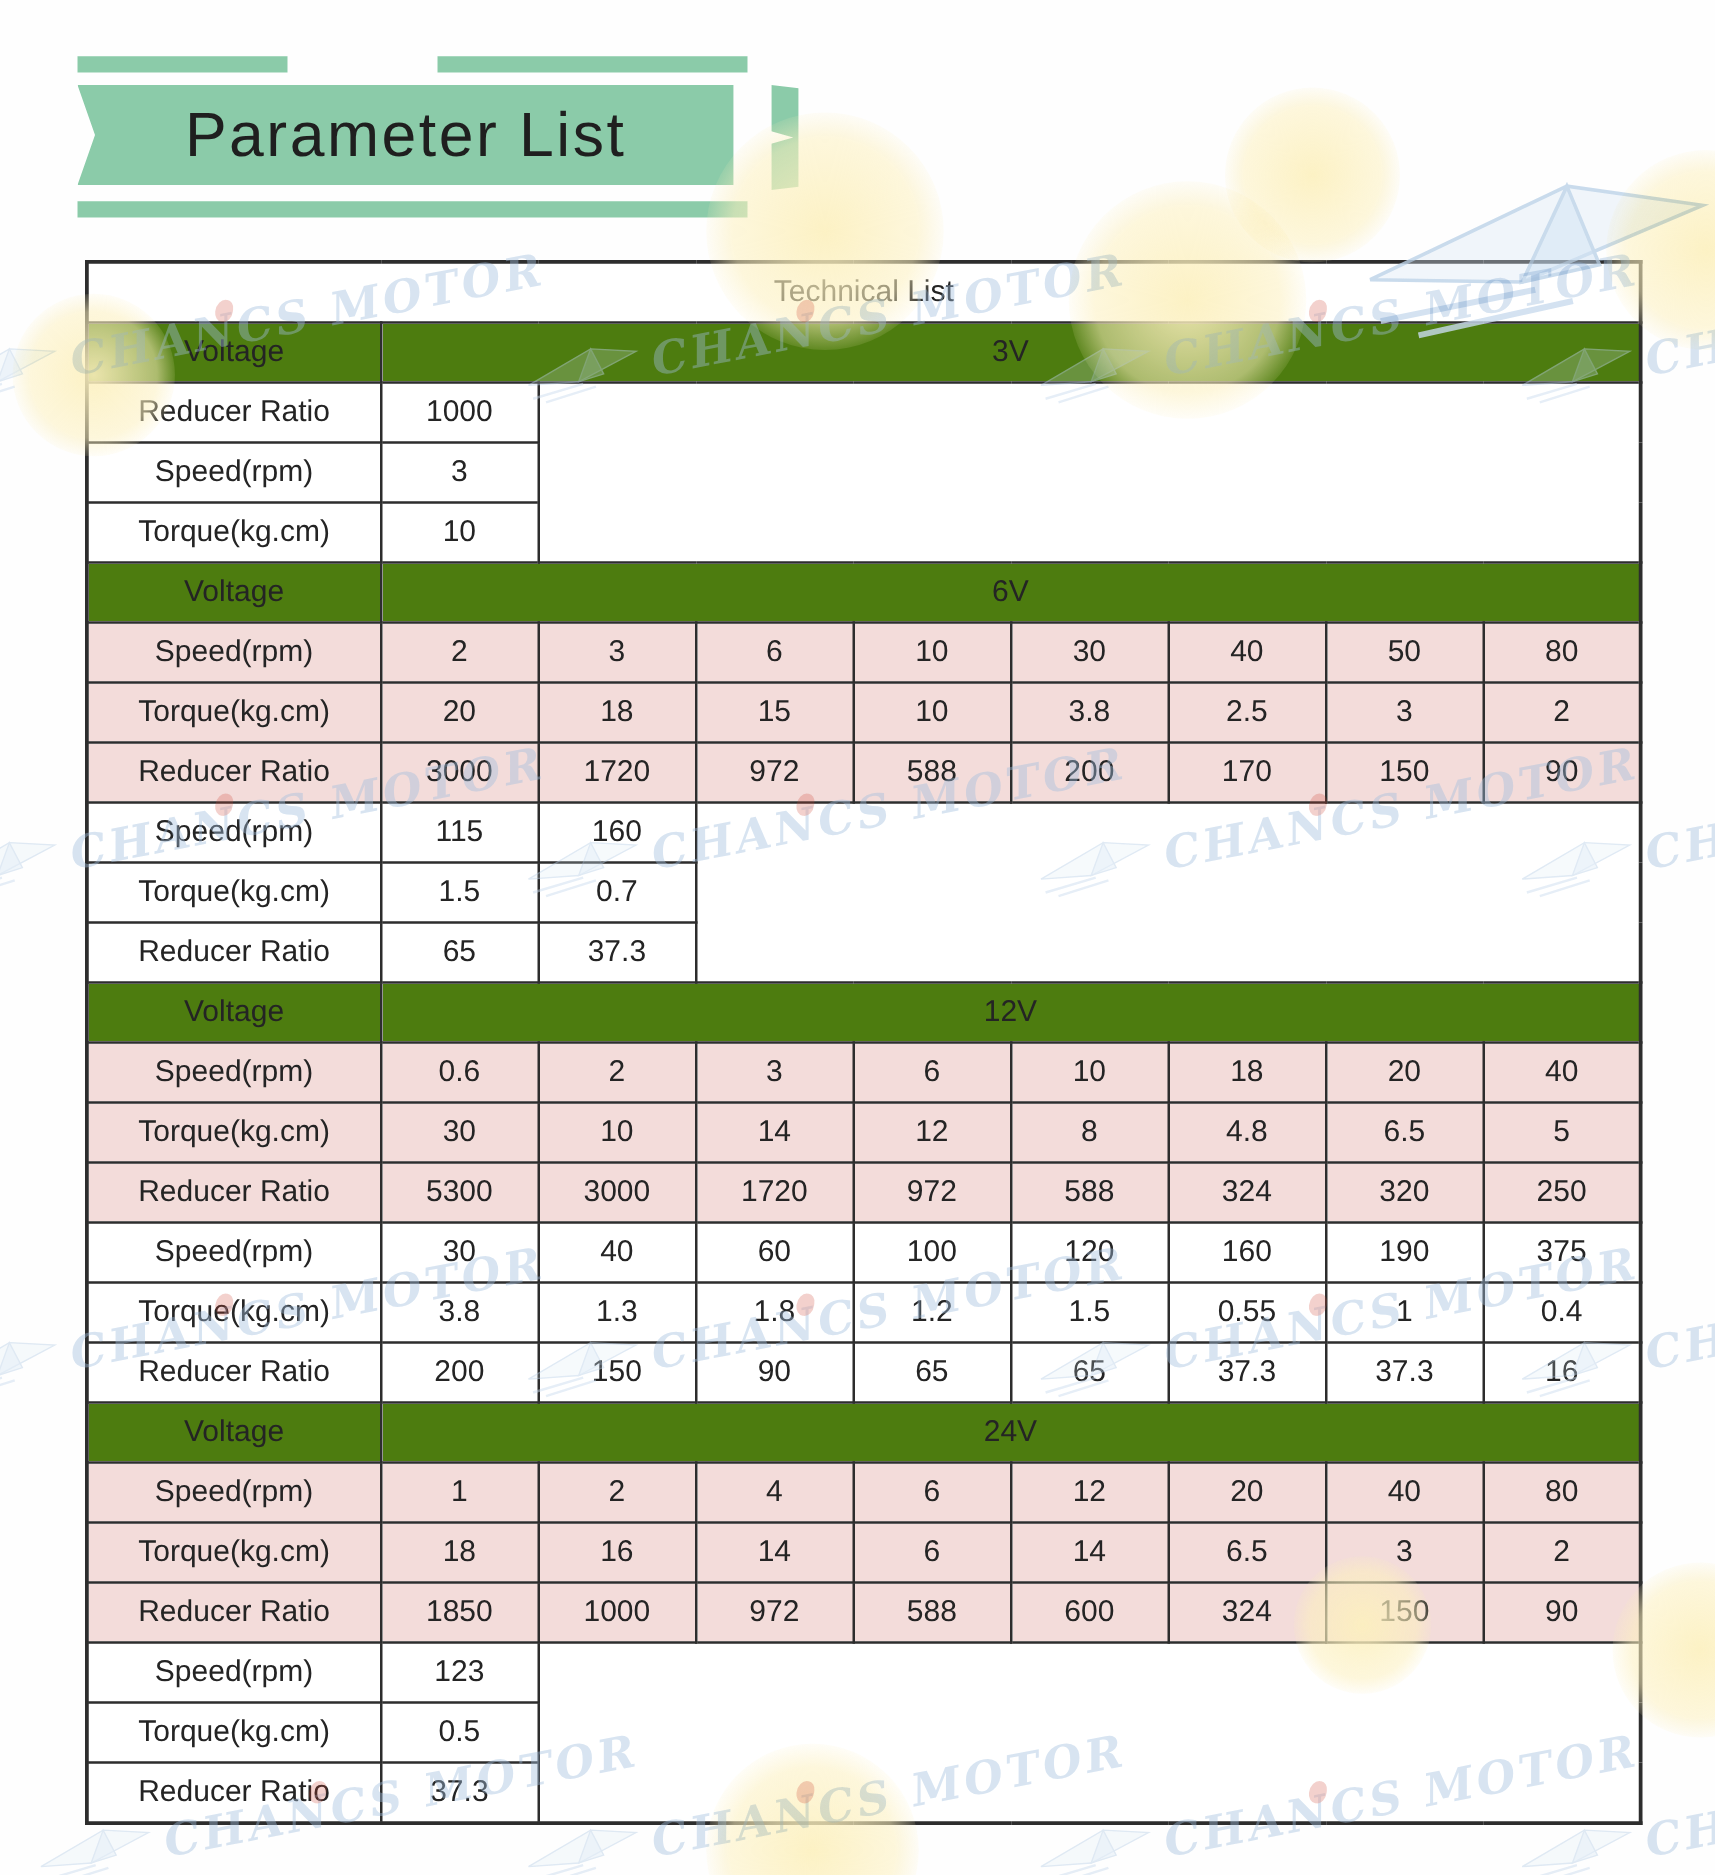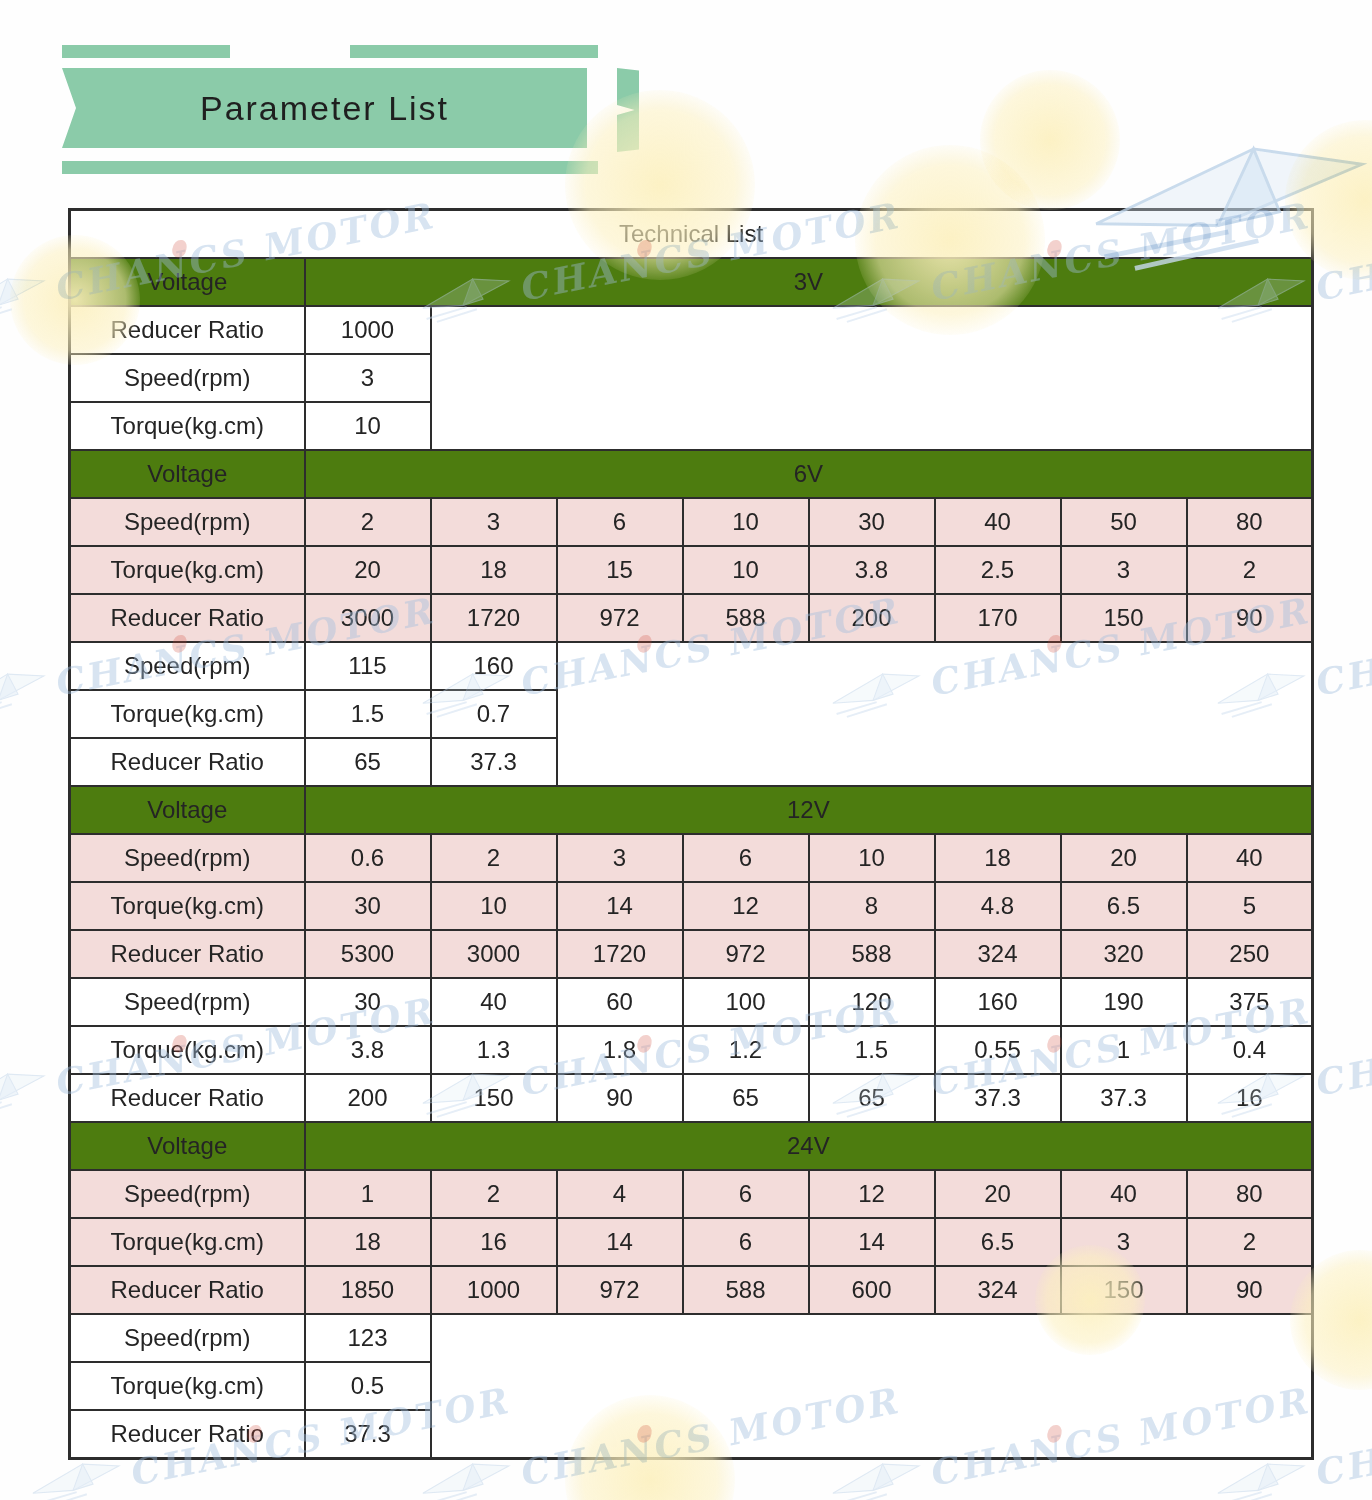--- a/index.html
+++ b/index.html
@@ -13,21 +13,21 @@
   .bar{position:absolute;background:#8bcba9;}
   .bar-top-a{left:62px;top:45px;width:168px;height:13px;}
   .bar-top-b{left:350px;top:45px;width:248px;height:13px;}
   .bar-bottom{left:62px;top:161px;width:536px;height:13px;}
   .ribbon{
     position:absolute;left:62px;top:68px;width:525px;height:80px;background:#8bcba9;
     display:flex;align-items:center;justify-content:center;
     clip-path:polygon(0 0,100% 0,100% 100%,0 100%,14px 50%);
   }
   .ribbon-text{
-    font-size:34px;letter-spacing:2px;color:#1f1f1f;font-weight:400;
+    font-size:50px;letter-spacing:2px;color:#1f1f1f;font-weight:400;
   }
   .ribbon-tail{
     position:absolute;left:617px;top:68px;width:22px;height:84px;background:#8bcba9;
     clip-path:polygon(0 0,100% 3%,100% 97%,0 100%,0 56%,80% 50%,0 44%);
   }
 
   
   table.tech{
     position:absolute;left:68px;top:208px;width:1245px;
     border-collapse:collapse;table-layout:fixed;

